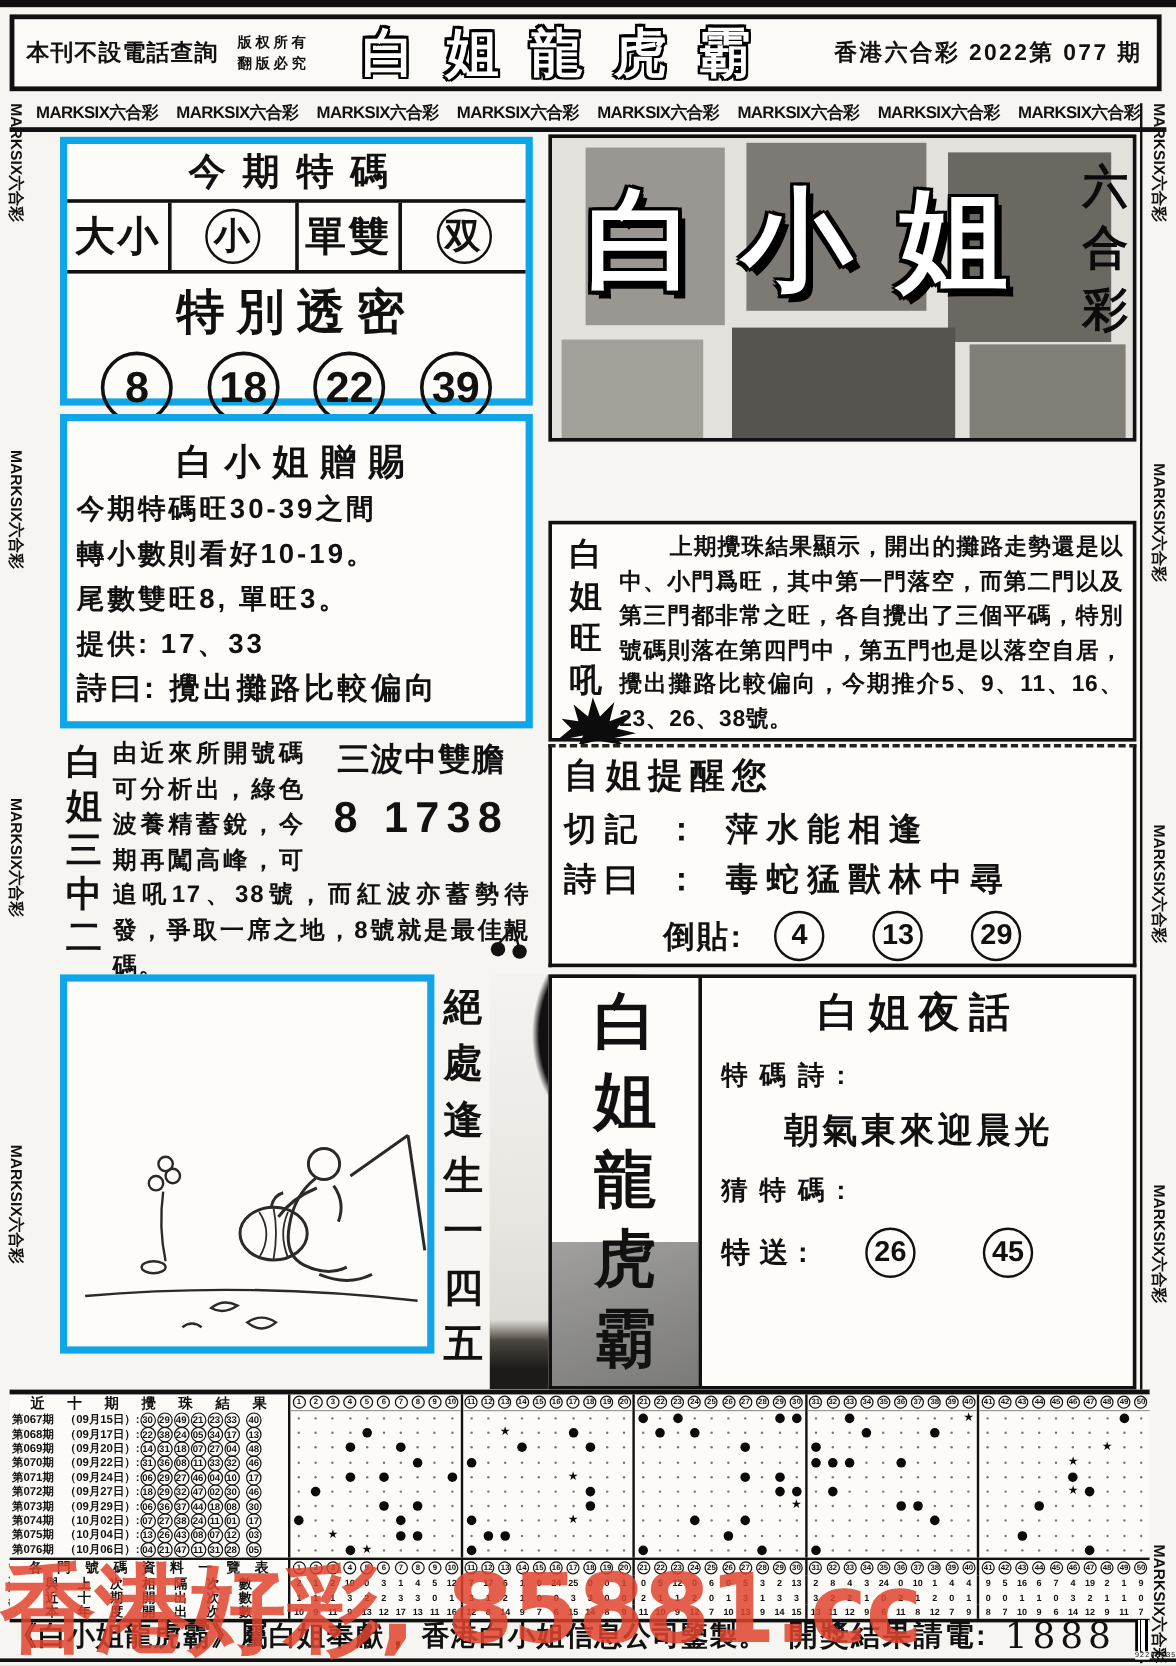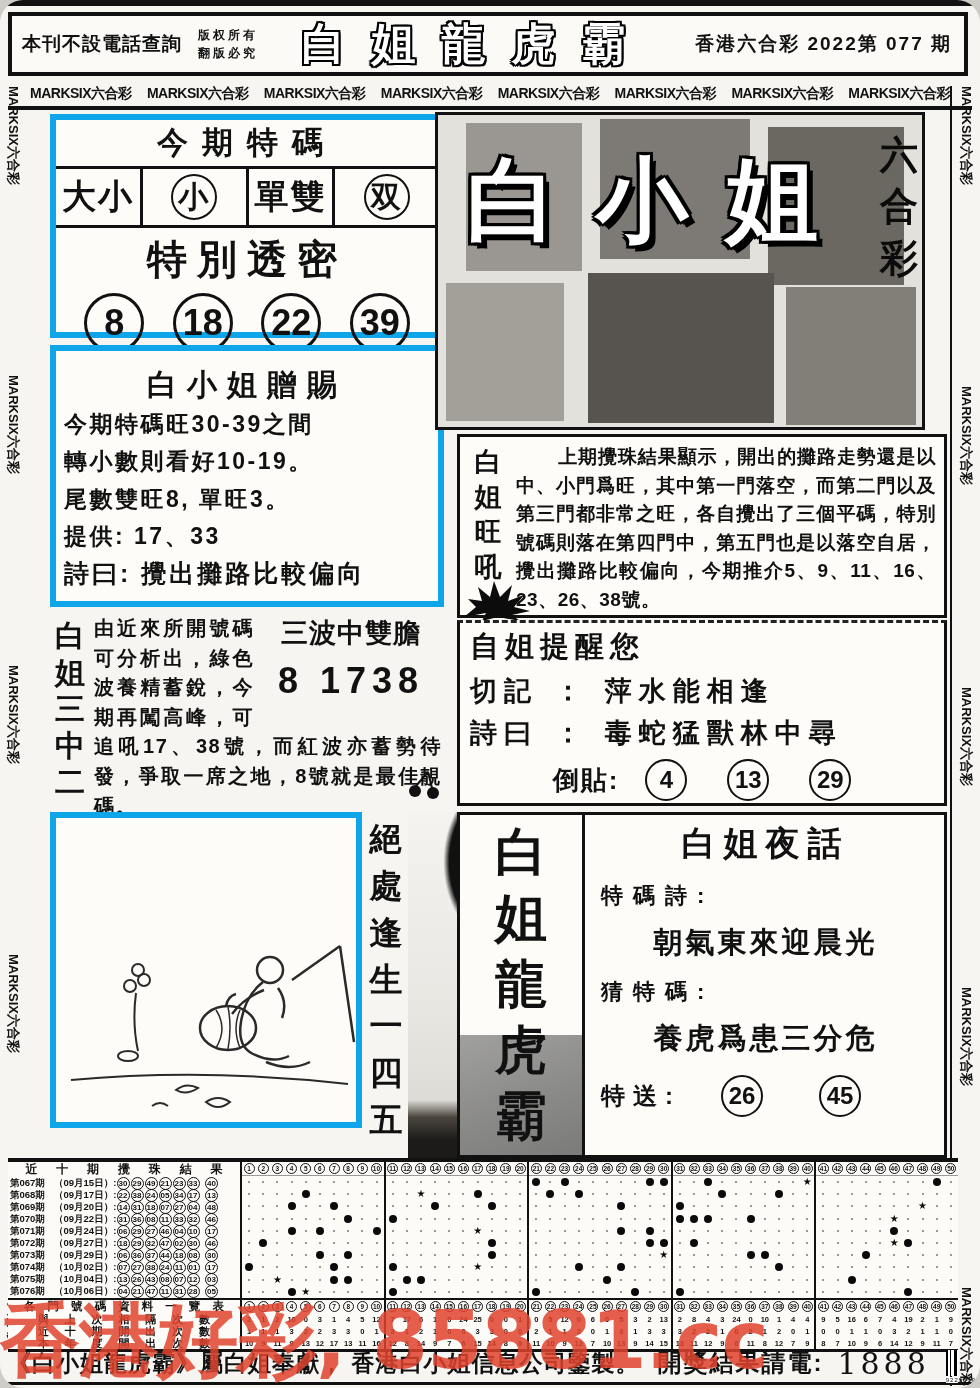--- a/index.html
+++ b/index.html
@@ -1,17 +1,17 @@
 <!DOCTYPE html>
 <html><head>
 <meta charset="utf-8">
 <style>
   html,body{margin:0;padding:0;background:#cfcdc8;}
   .page{position:relative;width:980px;height:1388px;background:#f6f5f1;overflow:hidden;
-        font-family:"Liberation Sans","DejaVu Sans",sans-serif;color:#111;border-radius:23px;}
+        font-family:"Liberation Sans","DejaVu Sans",sans-serif;color:#111;}
   .abs{position:absolute;}
   .bar{background:#111;}
   
   .hdr{left:8px;top:12px;width:960px;height:64px;border:4px solid #111;background:#fbfaf7;
        display:flex;align-items:center;box-sizing:border-box;}
   .hdr-notice{font-size:19px;font-weight:bold;margin-left:10px;letter-spacing:1px;white-space:nowrap;}
   .hdr-copy{font-size:12px;font-weight:bold;margin-left:16px;line-height:1.5;letter-spacing:3px;white-space:nowrap;}
   .hdr-title{flex:1;text-align:center;font-family:"DejaVu Serif","Liberation Serif",serif;
        font-size:44px;font-weight:bold;letter-spacing:26px;color:#fff;white-space:nowrap;
        text-shadow:2px 0 #000,-2px 0 #000,0 2px #000,0 -2px #000,2px 2px #000,-2px -2px #000,2px -2px #000,-2px 2px #000;}
@@ -61,21 +61,21 @@
   
   .mid-vert{left:366px;top:816px;width:40px;display:flex;flex-direction:column;align-items:center;
             font-size:33px;font-weight:bold;line-height:1.42;font-family:"DejaVu Serif","Liberation Serif",serif;}
   .photo1{left:408px;top:812px;width:192px;height:346px;background:linear-gradient(180deg,#f4f3f0 0%,#e9e7e2 55%,#d8d5cf 100%);overflow:hidden;}
   .ph-hair{position:absolute;left:28px;top:-10px;width:120px;height:150px;background:radial-gradient(ellipse at 50% 40%,#111 0 55%,transparent 62%);}
   .ph-body{position:absolute;left:46px;top:108px;width:96px;height:180px;background:radial-gradient(ellipse at 50% 30%,#efece6 0 60%,transparent 70%);}
   .ph-rock{position:absolute;left:0;bottom:0;width:100%;height:58px;background:linear-gradient(0deg,#1c1b19 30%,#4a453e 70%,transparent 100%);}
   .ph-n1{position:absolute;left:54px;top:160px;font-size:30px;font-weight:bold;color:#3a3a38;letter-spacing:14px;}
   .ph-n2{position:absolute;left:86px;top:266px;font-size:33px;font-weight:bold;color:#2e2d2b;}
   
-  .banner{left:435px;top:112px;width:490px;height:318px;border:3px solid #111;box-sizing:border-box;
+  .banner{left:457px;top:112px;width:490px;height:256px;border:3px solid #111;box-sizing:border-box;
           background:#e3e1dc;overflow:hidden;}
   .tile{position:absolute;background:#8a8a8a;}
   .big-outline{position:absolute;font-family:"DejaVu Serif","Liberation Serif",serif;font-weight:bold;color:#fff;white-space:nowrap;
        text-shadow:3px 0 #000,-3px 0 #000,0 3px #000,0 -3px #000,3px 3px #000,-3px -3px #000,3px -3px #000,-3px 3px #000,6px 6px 0 #000;}
   .ban-side{position:absolute;right:4px;top:14px;display:flex;flex-direction:column;align-items:center;
        font-family:"DejaVu Serif","Liberation Serif",serif;font-size:38px;font-weight:bold;line-height:1.35;color:#0b0b0b;}
   .wh{left:457px;top:434px;width:490px;height:184px;border:3px solid #111;box-sizing:border-box;background:#fdfcf9;}
   .wh-vert{position:absolute;left:6px;top:8px;width:44px;display:flex;flex-direction:column;align-items:center;
        font-size:27px;font-weight:bold;line-height:1.3;}
   .wh-body{margin:6px 8px 0 56px;font-size:19px;font-weight:bold;line-height:1.5;letter-spacing:0.5px;text-align:justify;}
@@ -327,21 +327,20 @@
           <span>龍</span>
           <span>虎</span>
           <span>霸</span>
         </div>
     </div>
     <div class="nt-right">
       <div class="nt-title">白姐夜話</div>
       <div class="nt-lab">特碼詩:</div>
       <div class="nt-poem">朝氣東來迎晨光</div>
       <div class="nt-lab">猜特碼:</div>
-      <div class="nt-poem">養虎爲患三分危</div>
       <div class="nt-row">
         <span class="nt-gift-lab">特送:</span>
         <span id="gift-circles" style="display:inline-flex;gap:56px;">
             <span class="circ circ-med">26</span>
             <span class="circ circ-med">45</span>
           </span>
       </div>
     </div>
   </div>
 

